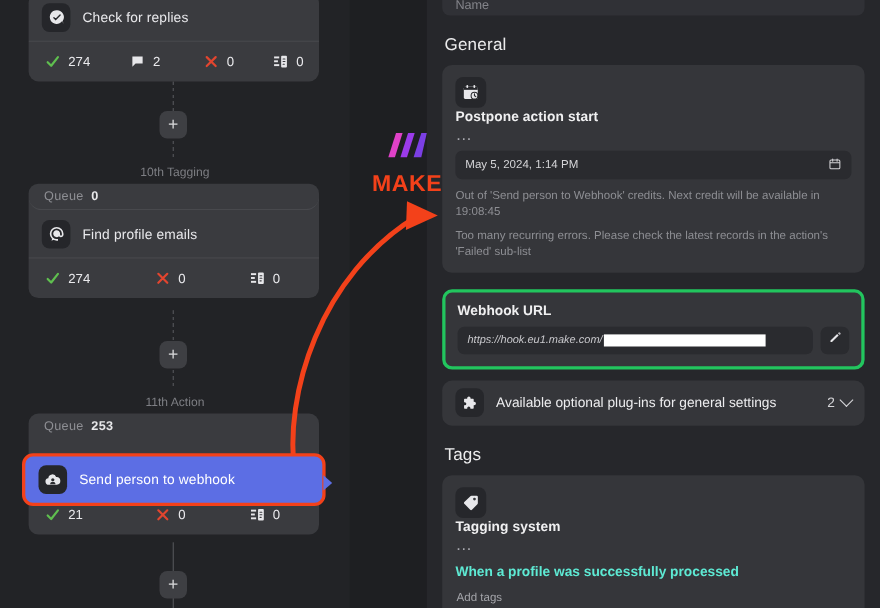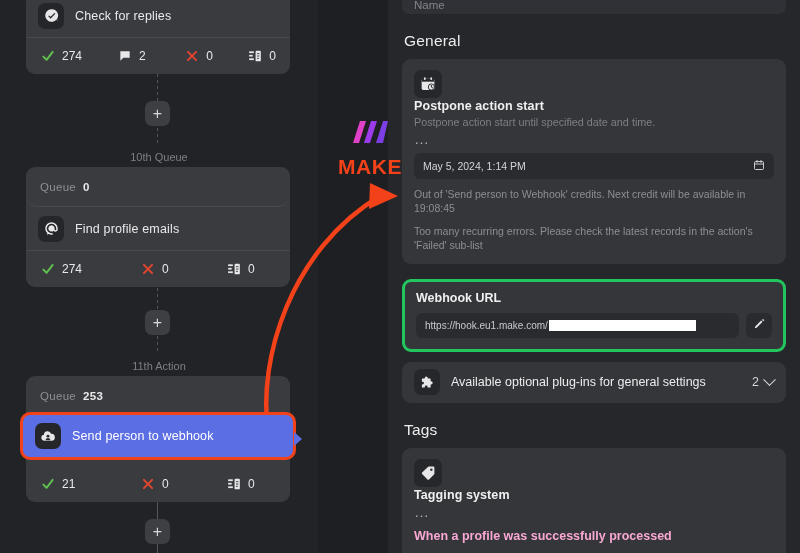--- a/index.html
+++ b/index.html
@@ -19,21 +19,21 @@
     overflow: hidden;
   }
   .flow-card {
     position: absolute;
     left: 26px; width: 264px;
     background: #3a3b3f;
     border-radius: 9px;
     overflow: hidden;
   }
   .queue-row {
-    height: 40px;
+    height: 24px;
     display: flex; align-items: center;
     padding: 0 14px;
     font-size: 11.5px; color: #8e8f94;
     border-bottom: 1px solid #48494d;
     letter-spacing: .3px;
     border-radius: 12px;
   }
   .queue-row .qnum { color: #e8e8ea; font-weight: bold; margin-left: 7px; font-size: 11.5px; }
 
   .action-row {
@@ -153,21 +153,21 @@
   
   .webhook-box {
     position: relative;
     margin-top: 15px;
     background: #35363a;
     border-radius: 9px;
     border: 3px solid #22c55e;
     padding: 9px 11px 11px 11px;
   }
   .wh-label { font-size: 12.5px; color: #f0f0f1; font-weight: bold; margin-bottom: 8px; }
-  .wh-row { display: flex; gap: 7px; }
+  .wh-row { display: flex; gap: 7px; font-style: italic; }
   .wh-input {
     flex: 1; height: 25px;
     background: #2a2b2f; border-radius: 6px;
     display: flex; align-items: center;
     padding: 0 9px;
     font-size: 10px; color: #c9c9cd;
     overflow: hidden;
   }
   .redact { display:inline-block; width: 147px; height: 11px; background:#fff; margin-left: 1px; }
   .wh-edit {
@@ -181,38 +181,38 @@
     margin-top: 10px;
     background: #35363a; border-radius: 9px;
     height: 41px; display:flex; align-items:center;
     padding: 0 12px;
   }
   .plugin-row .pc-ico { width: 26px; height: 26px; }
   .plugin-label { flex:1; font-size: 12.5px; color: #ececee; }
   .plugin-count { font-size: 12.5px; color: #d6d6d9; display:flex; align-items:center; gap:6px; }
 
   .field-label { font-size: 10.5px; color: #a3a4a9; margin: 10px 0 5px 1px; }
-  .sub-head { font-size: 12.5px; color: #f9a8d4; font-weight: bold; margin-top: 12px; }
+  .sub-head { font-size: 12.5px; color: #5eead4; font-weight: bold; margin-top: 12px; }
   .tag-input {
     height: 26px; background: #2a2b2f; border-radius: 6px;
     display:flex; align-items:center; padding: 0 10px;
     font-size: 10.5px; color: #75767c;
   }
   .chev { width:9px; height:9px; border-right: 1.6px solid #d6d6d9; border-bottom: 1.6px solid #d6d6d9; transform: rotate(45deg) translate(-2px,-2px); }
 </style>
 </head>
 <body>
 
 <div id="root">
 
   <div class="flow-panel">
 
     <div class="connector" style="top:74px;height:71px;"></div>
     <div class="plus-btn" style="top:101px;">+</div>
-    <div class="step-label" style="top:151px;">10th Queue</div>
+    <div class="step-label" style="top:151px;">10th Tagging</div>
 
     <div class="connector" style="top:282px;height:71px;"></div>
     <div class="plus-btn" style="top:310px;">+</div>
     <div class="step-label" style="top:360px;">11th Action</div>
 
     <div class="connector solid" style="top:493px;height:60px;"></div>
     <div class="plus-btn" style="top:519px;">+</div>
 
     <div class="flow-card" style="top:-6px;">
       <div class="action-row">
@@ -375,21 +375,20 @@
             <rect x="2.5" y="4" width="19" height="17" rx="2.5" fill="#e7e7ea"></rect>
             <rect x="2.5" y="4" width="19" height="4.5" fill="#26272b"></rect>
             <rect x="6" y="2" width="2.4" height="4" rx="1.1" fill="#e7e7ea"></rect>
             <rect x="15.6" y="2" width="2.4" height="4" rx="1.1" fill="#e7e7ea"></rect>
             <circle cx="17" cy="16.5" r="4.6" fill="#e7e7ea" stroke="#26272b" stroke-width="1.4"></circle>
             <path d="M17 14v2.6l1.8 1.1" stroke="#26272b" stroke-width="1.5" fill="none" stroke-linecap="round"></path>
           </svg>
         </div>
         <div class="pc-txt">
           <div class="pc-title">Postpone action start</div>
-          <div class="pc-sub">Postpone action start until specified date and time.</div>
         </div>
         <div class="dots">…</div>
       </div>
       <div class="date-input">
         <span>May 5, 2024, 1:14 PM</span>
         <span>
           <svg width="12" height="12" viewBox="0 0 24 24">
             <rect x="3" y="5" width="18" height="16" rx="2" fill="none" stroke="#d4d4d7" stroke-width="1.9"></rect>
             <path d="M3 10h18" stroke="#d4d4d7" stroke-width="1.9"></path>
             <path d="M8 3v4M16 3v4" stroke="#d4d4d7" stroke-width="1.9" stroke-linecap="round"></path>

